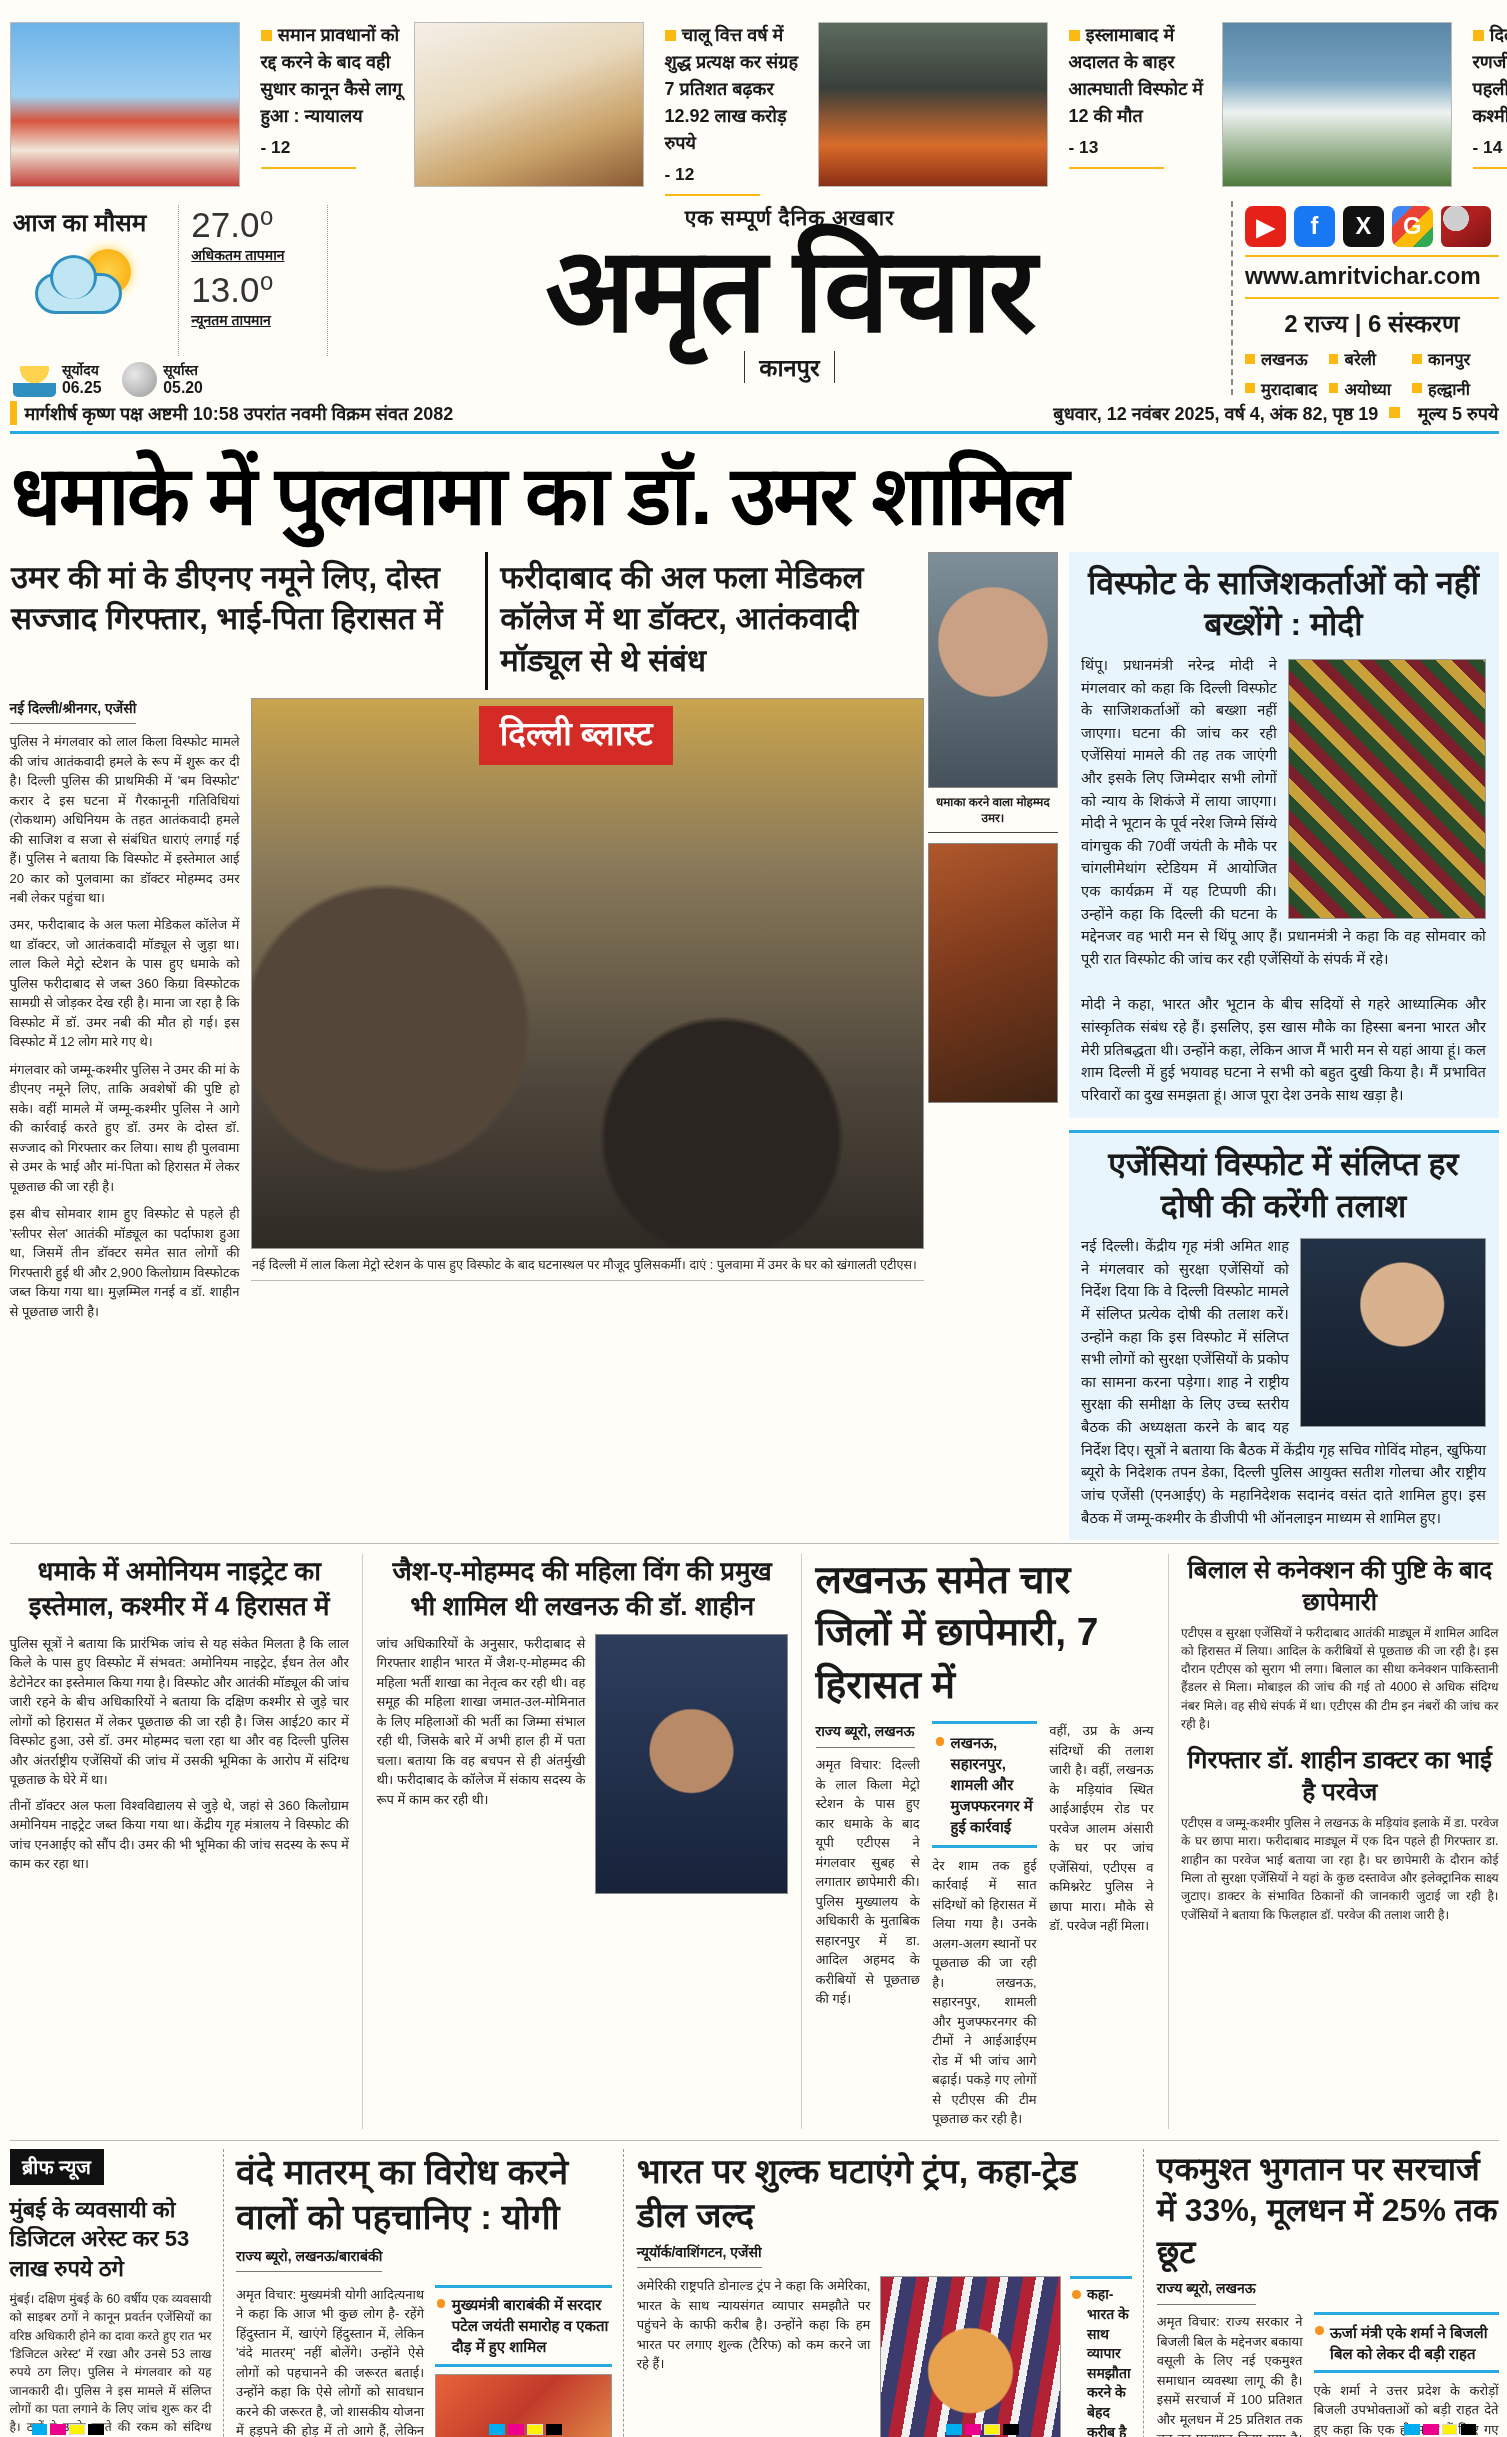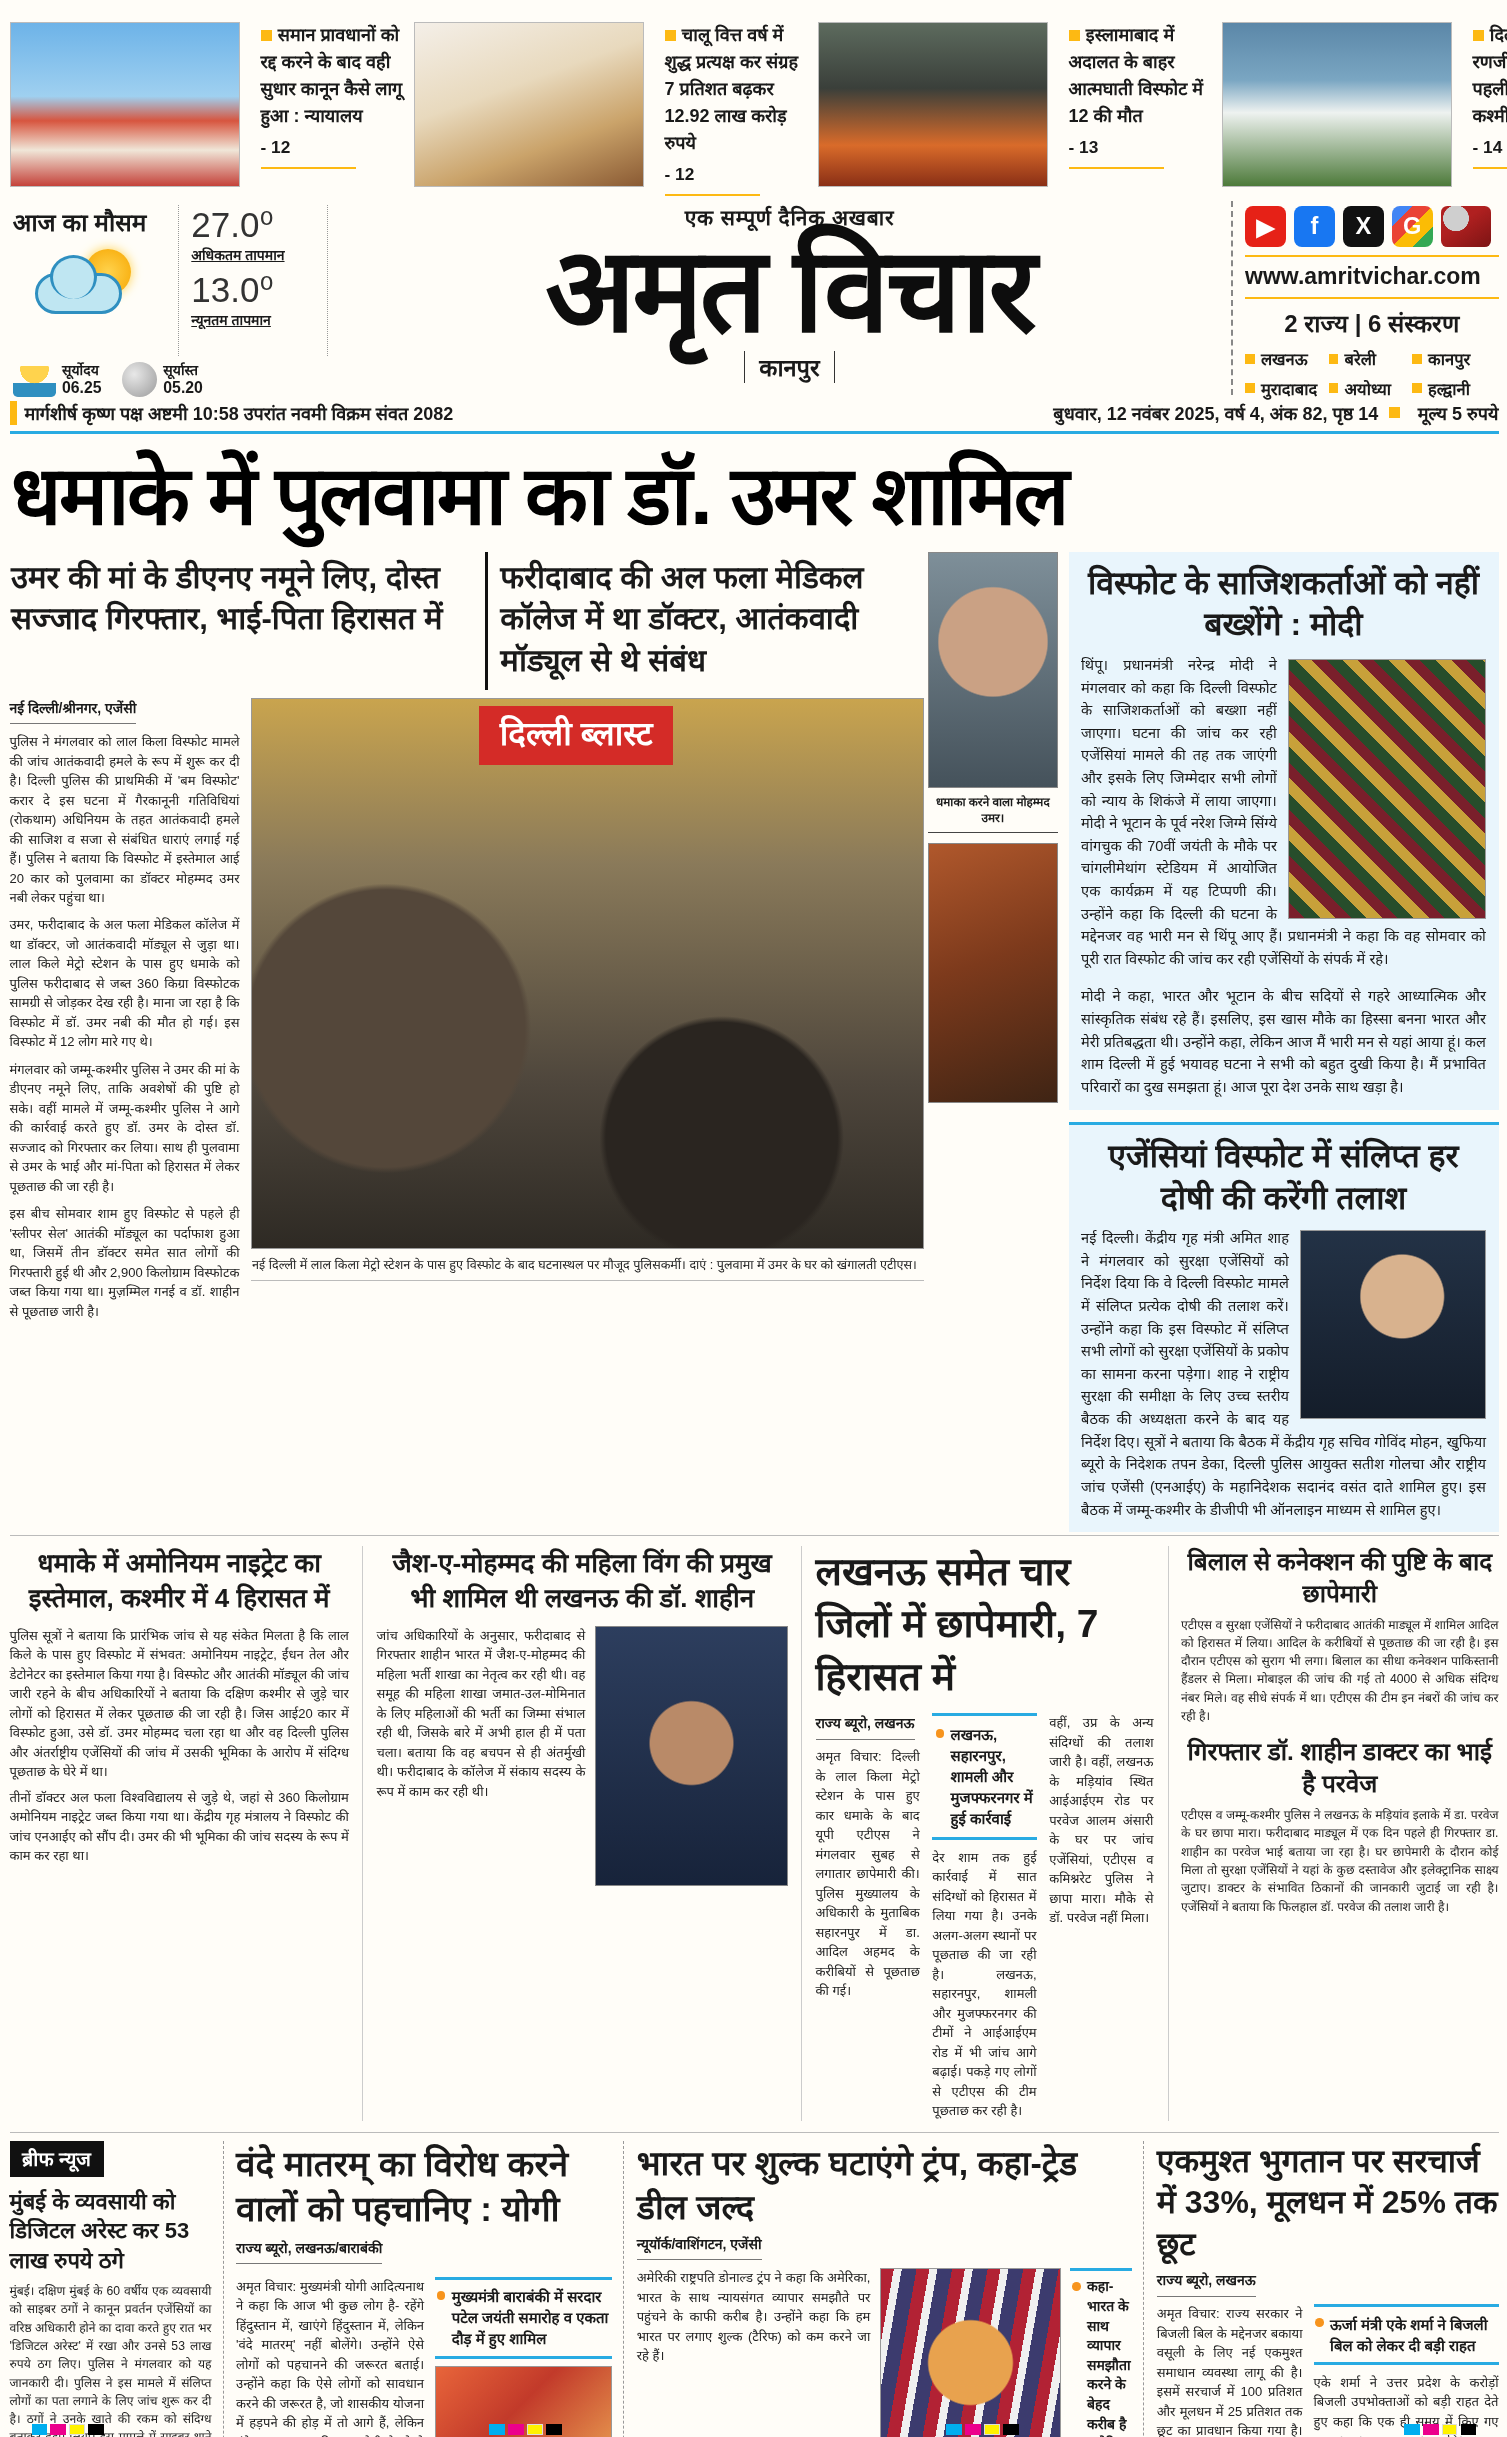--- a/index.html
+++ b/index.html
@@ -241,21 +241,21 @@
             <span class="yb"></span>
             <span>हल्द्वानी</span>
           </span>
       </div>
     </div>
   </div>
 
   <div class="dateline">
     <span class="hdate">मार्गशीर्ष कृष्ण पक्ष अष्टमी 10:58 उपरांत नवमी विक्रम संवत 2082</span>
     <span class="dl-right">
-      <span>बुधवार, 12 नवंबर 2025, वर्ष 4, अंक 82, पृष्ठ 14</span>
+      <span>बुधवार, 12 नवंबर 2025, वर्ष 4, अंक 82, पृष्ठ 19</span>
       <span class="yb"></span>
       <span>मूल्य 5 रुपये</span>
     </span>
   </div>
 
   <div class="leadhead">धमाके में पुलवामा का डॉ. उमर शामिल</div>
 
   <div class="leadgrid">
     <div class="lead-main">
       <div class="subheads">
@@ -282,21 +282,21 @@
       <div class="umarph"></div>
       <div class="umarcap">धमाका करने वाला मोहम्मद उमर।</div>
       <div class="interiorph"></div>
     </div>
 
     <div class="lead-right">
       <div class="modibox">
         <div class="boxhead">विस्फोट के साजिशकर्ताओं को नहीं बख्शेंगे : मोदी</div>
         <div class="modiph"></div>
         <p class="modibody">थिंपू। प्रधानमंत्री नरेन्द्र मोदी ने मंगलवार को कहा कि दिल्ली विस्फोट के साजिशकर्ताओं को बख्शा नहीं जाएगा। घटना की जांच कर रही एजेंसियां मामले की तह तक जाएंगी और इसके लिए जिम्मेदार सभी लोगों को न्याय के शिकंजे में लाया जाएगा। मोदी ने भूटान के पूर्व नरेश जिग्मे सिंग्ये वांगचुक की 70वीं जयंती के मौके पर चांगलीमेथांग स्टेडियम में आयोजित एक कार्यक्रम में यह टिप्पणी की। उन्होंने कहा कि दिल्ली की घटना के मद्देनजर वह भारी मन से थिंपू आए हैं। प्रधानमंत्री ने कहा कि वह सोमवार को पूरी रात विस्फोट की जांच कर रही एजेंसियों के संपर्क में रहे।</p>
-        <p class="modibody" style="margin-top:15px;">मोदी ने कहा, भारत और भूटान के बीच सदियों से गहरे आध्यात्मिक और सांस्कृतिक संबंध रहे हैं। इसलिए, इस खास मौके का हिस्सा बनना भारत और मेरी प्रतिबद्धता थी। उन्होंने कहा, लेकिन आज मैं भारी मन से यहां आया हूं। कल शाम दिल्ली में हुई भयावह घटना ने सभी को बहुत दुखी किया है। मैं प्रभावित परिवारों का दुख समझता हूं। आज पूरा देश उनके साथ खड़ा है।</p>
+        <p class="modibody" style="margin-top:23px;">मोदी ने कहा, भारत और भूटान के बीच सदियों से गहरे आध्यात्मिक और सांस्कृतिक संबंध रहे हैं। इसलिए, इस खास मौके का हिस्सा बनना भारत और मेरी प्रतिबद्धता थी। उन्होंने कहा, लेकिन आज मैं भारी मन से यहां आया हूं। कल शाम दिल्ली में हुई भयावह घटना ने सभी को बहुत दुखी किया है। मैं प्रभावित परिवारों का दुख समझता हूं। आज पूरा देश उनके साथ खड़ा है।</p>
       </div>
       <div class="shahbox">
         <div class="boxhead">एजेंसियां विस्फोट में संलिप्त हर दोषी की करेंगी तलाश</div>
         <div class="shahph"></div>
         <p class="shahbody">नई दिल्ली। केंद्रीय गृह मंत्री अमित शाह ने मंगलवार को सुरक्षा एजेंसियों को निर्देश दिया कि वे दिल्ली विस्फोट मामले में संलिप्त प्रत्येक दोषी की तलाश करें। उन्होंने कहा कि इस विस्फोट में संलिप्त सभी लोगों को सुरक्षा एजेंसियों के प्रकोप का सामना करना पड़ेगा। शाह ने राष्ट्रीय सुरक्षा की समीक्षा के लिए उच्च स्तरीय बैठक की अध्यक्षता करने के बाद यह निर्देश दिए। सूत्रों ने बताया कि बैठक में केंद्रीय गृह सचिव गोविंद मोहन, खुफिया ब्यूरो के निदेशक तपन डेका, दिल्ली पुलिस आयुक्त सतीश गोलचा और राष्ट्रीय जांच एजेंसी (एनआईए) के महानिदेशक सदानंद वसंत दाते शामिल हुए। इस बैठक में जम्मू-कश्मीर के डीजीपी भी ऑनलाइन माध्यम से शामिल हुए।</p>
       </div>
     </div>
   </div>
 
   <div class="midgrid">

